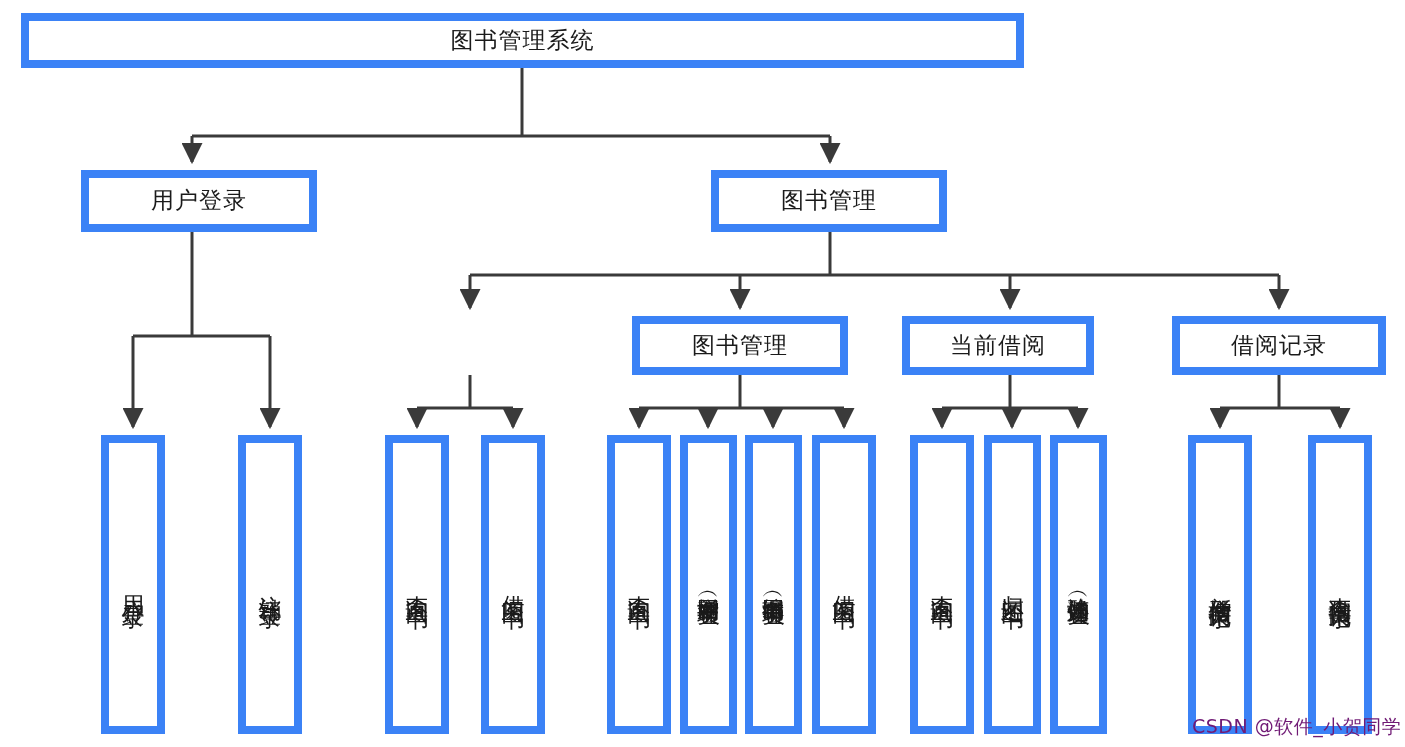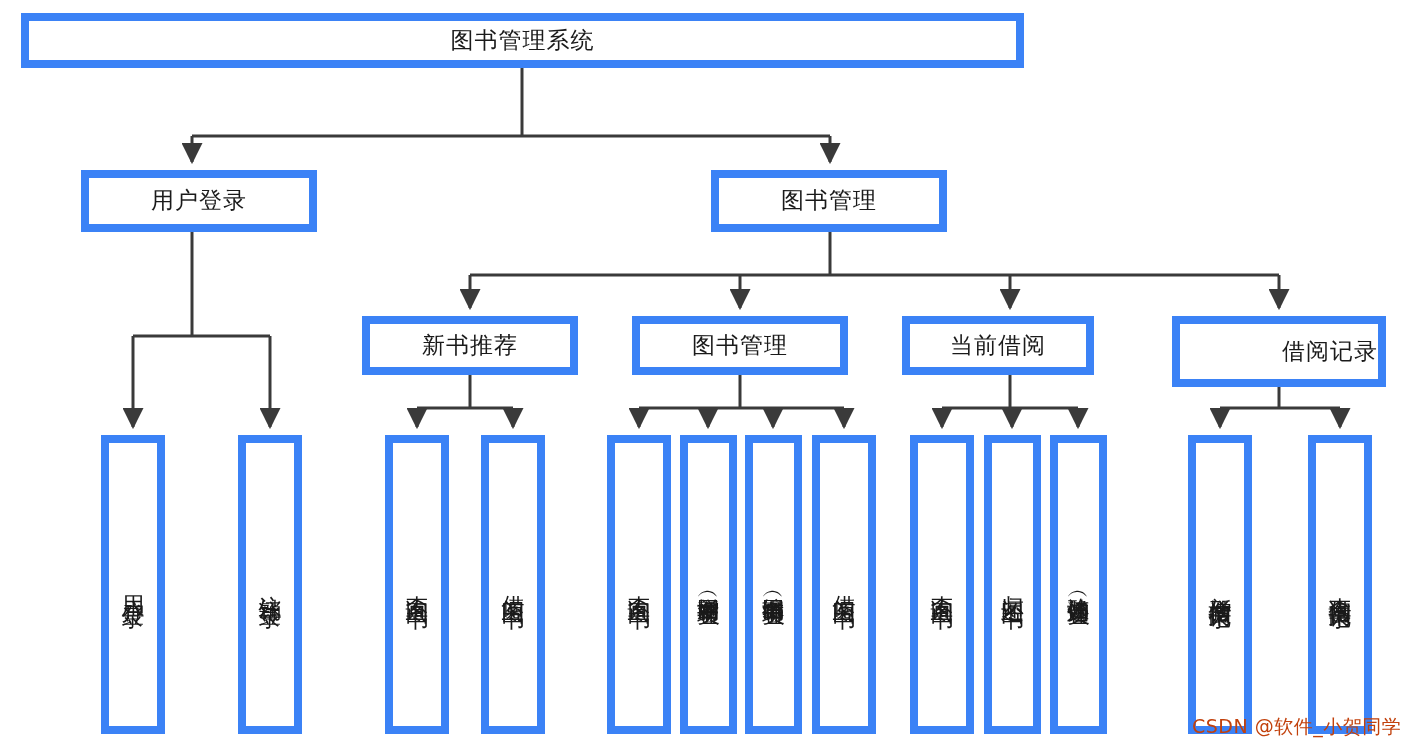--- a/index.html
+++ b/index.html
@@ -53,21 +53,21 @@
   #edges {
     position: absolute;
     left: 0;
     top: 0;
     width: 1405px;
     height: 747px;
     pointer-events: none;
   }
   .watermark {
     position: absolute;
-    color: #c2410c;
+    color: #701a75;
     font-size: 19px;
     white-space: nowrap;
     letter-spacing: 0.5px;
   }
 </style>
 </head>
 <body>
 
 <div id="canvas">
 
@@ -125,30 +125,27 @@
     <span>图书管理系统</span>
   </div>
 
   <div class="node horizontal" style="left:81px; top:170px; width:236px; height:62px;">
     <span>用户登录</span>
   </div>
   <div class="node horizontal" style="left:711px; top:170px; width:236px; height:62px;">
     <span>图书管理</span>
   </div>
 
-  <div class="node horizontal" style="left:362px; top:316px; width:216px; height:59px;">
-    <span>新书推荐</span>
-  </div>
   <div class="node horizontal" style="left:632px; top:316px; width:216px; height:59px;">
     <span>图书管理</span>
   </div>
   <div class="node horizontal" style="left:902px; top:316px; width:192px; height:59px;">
     <span>当前借阅</span>
   </div>
-  <div class="node horizontal" style="left:1172px; top:316px; width:214px; height:71px;justify-content:flex-end;">
+  <div class="node horizontal" style="left:1172px; top:316px; width:214px; height:59px;">
     <span>借阅记录</span>
   </div>
 
   <div class="node vertical" style="left:101px; top:435px; width:64px; height:299px;">
     <span class="vtext">用户登录</span>
   </div>
   <div class="node vertical" style="left:238px; top:435px; width:64px; height:299px;">
     <span class="vtext">注销登录</span>
   </div>
 

